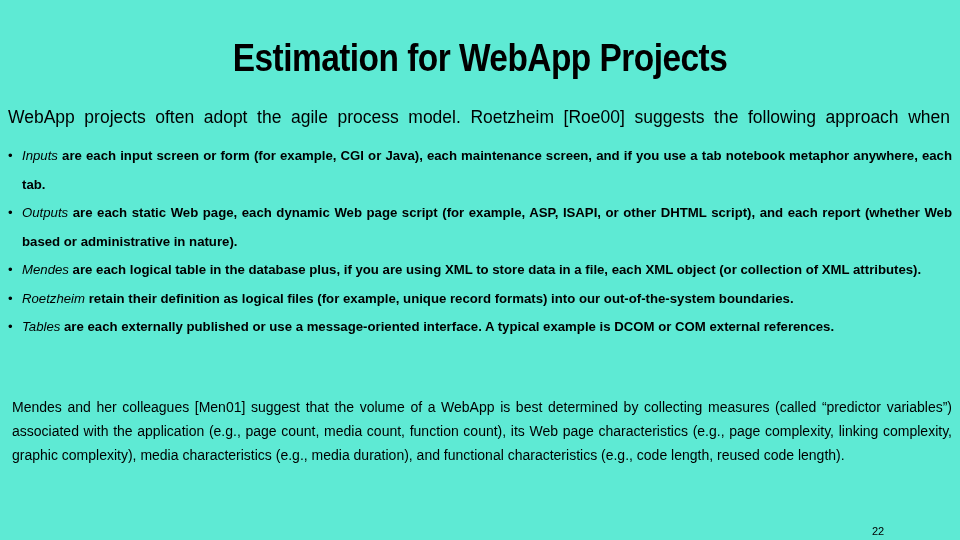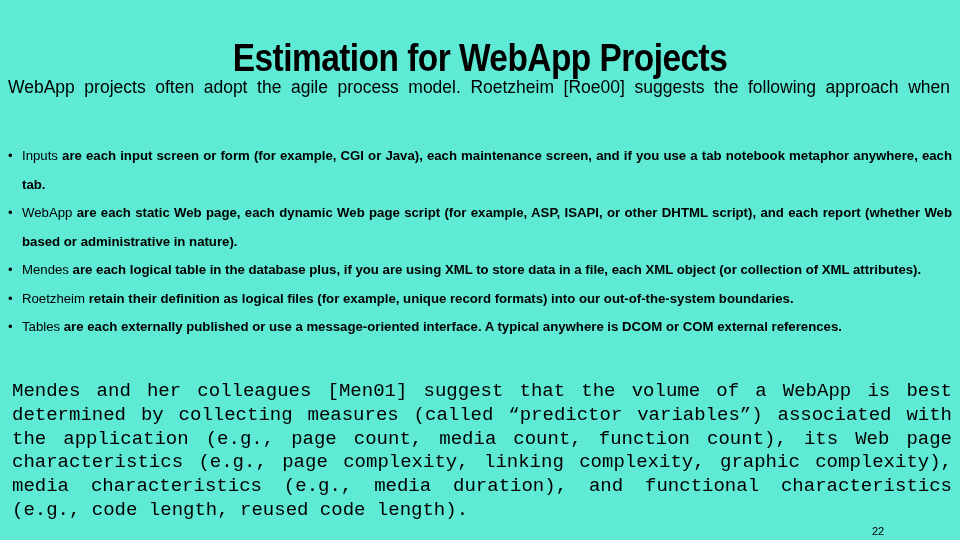--- a/index.html
+++ b/index.html
@@ -51,20 +51,21 @@
     text-justify: inter-word;
     text-indent: 0;
   }
   .intro .line2 {
     display: block;
     padding-left: 17px;
   }
   .intro .line1 {
     display: block;
     text-align: justify;
+    margin-top: 30px;
   }
   .intro .line1::after {
     content: "";
     display: inline-block;
     width: 100%;
   }
 
   
   .bullets {
     position: absolute;
@@ -81,38 +82,38 @@
     text-justify: inter-word;
   }
   .bullet-item .dot {
     position: absolute;
     left: 0;
     top: 0;
     font-size: 13.2px;
     line-height: 28.5px;
   }
   .bullet-item .term {
+    font-style: italic;
   }
   
   .bullet-item .body {
     display: inline;
     font-weight: bold;
   }
 
   
   .closing {
     position: absolute;
-    top: 380px;
+    top: 396px;
     left: 12px;
     width: 940px;
-    font-size: 19px;
+    font-size: 14px;
     line-height: 23.8px;
     text-align: justify;
     text-justify: inter-word;
-    font-family: Liberation Mono, monospace;
   }
 
   
   .page-number {
     position: absolute;
     top: 524px;
     left: 872px;
     font-size: 11px;
     line-height: 14px;
     color: #000000;
@@ -131,36 +132,36 @@
 
   <div class="bullets">
 
     <div class="bullet-item">
       <span class="dot">•</span>
       <span class="term">Inputs</span><span class="body"> are each input screen or form (for example, CGI or Java), each maintenance screen, and if you use a tab notebook metaphor anywhere, each tab.</span>
     </div>
 
     <div class="bullet-item">
       <span class="dot">•</span>
-      <span class="term">WebApp</span><span class="body"> are each static Web page, each dynamic Web page script (for example, ASP, ISAPI, or other DHTML script), and each report (whether Web based or administrative in nature).</span>
+      <span class="term">Outputs</span><span class="body"> are each static Web page, each dynamic Web page script (for example, ASP, ISAPI, or other DHTML script), and each report (whether Web based or administrative in nature).</span>
     </div>
 
     <div class="bullet-item">
       <span class="dot">•</span>
       <span class="term">Mendes</span><span class="body"> are each logical table in the database plus, if you are using XML to store data in a file, each XML object (or collection of XML attributes).</span>
     </div>
 
     <div class="bullet-item">
       <span class="dot">•</span>
       <span class="term">Roetzheim</span><span class="body"> retain their definition as logical files (for example, unique record formats) into our out-of-the-system boundaries.</span>
     </div>
 
     <div class="bullet-item">
       <span class="dot">•</span>
-      <span class="term">Tables</span><span class="body"> are each externally published or use a message-oriented interface. A typical anywhere is DCOM or COM external references.</span>
+      <span class="term">Tables</span><span class="body"> are each externally published or use a message-oriented interface. A typical example is DCOM or COM external references.</span>
     </div>
 
   </div>
 
   <div class="closing">Mendes and her colleagues [Men01] suggest that the volume of a WebApp is best determined by collecting measures (called “predictor variables”) associated with the application (e.g., page count, media count, function count), its Web page characteristics (e.g., page complexity, linking complexity, graphic complexity), media characteristics (e.g., media duration), and functional characteristics (e.g., code length, reused code length).</div>
 
   <div class="page-number">22</div>
 
 </div>
 

